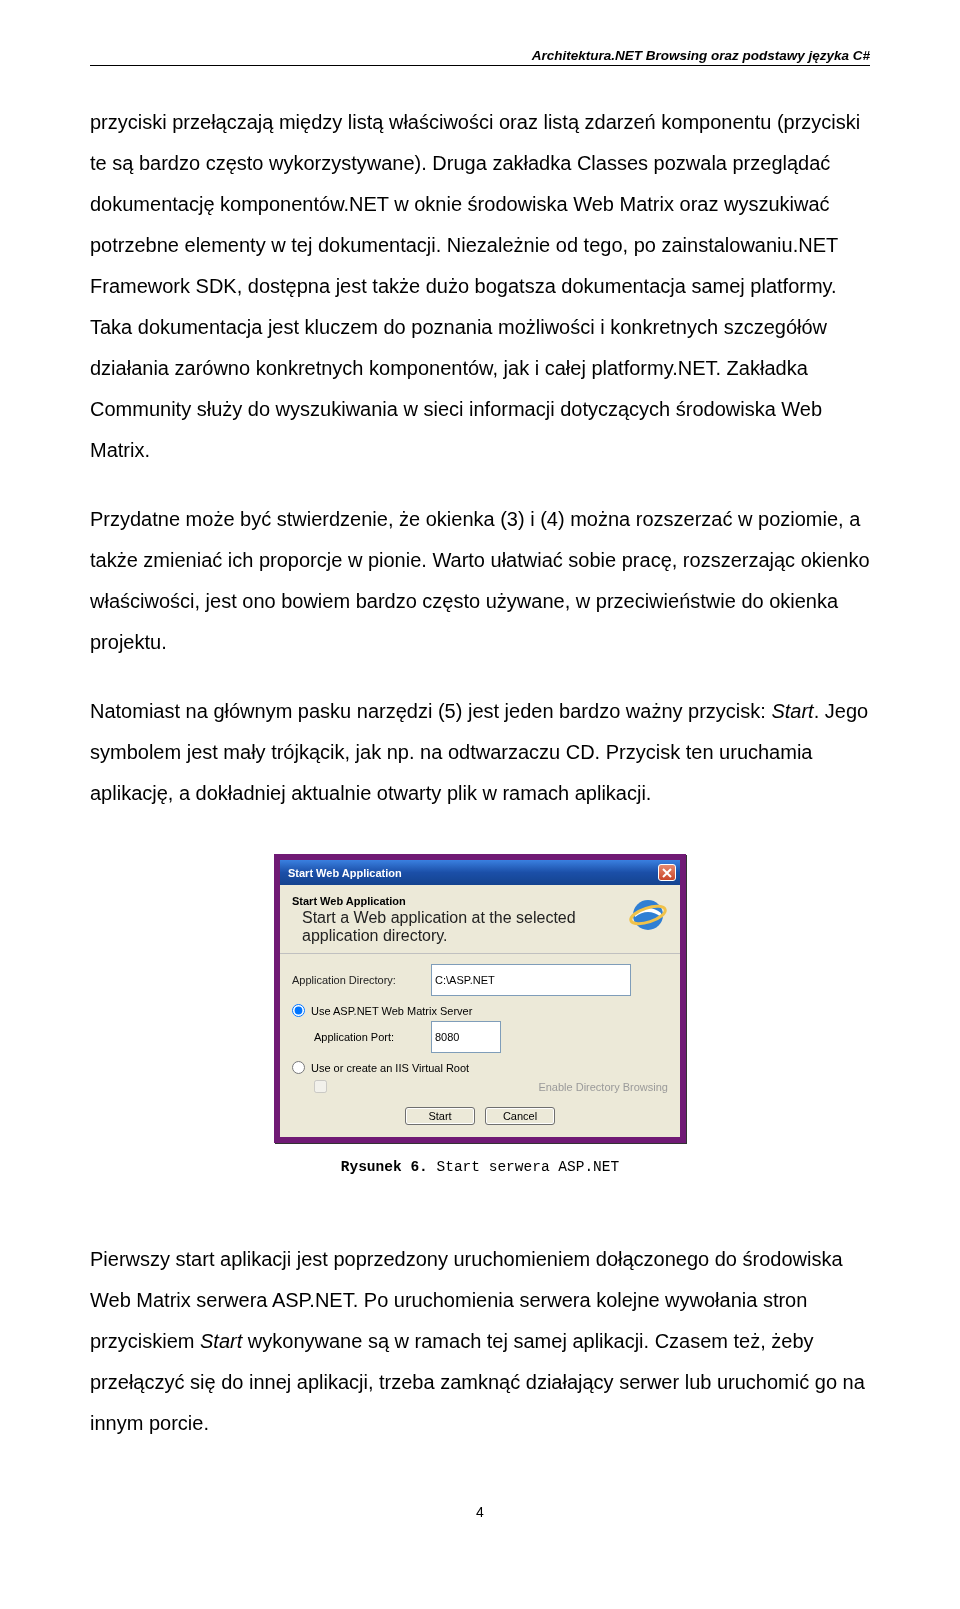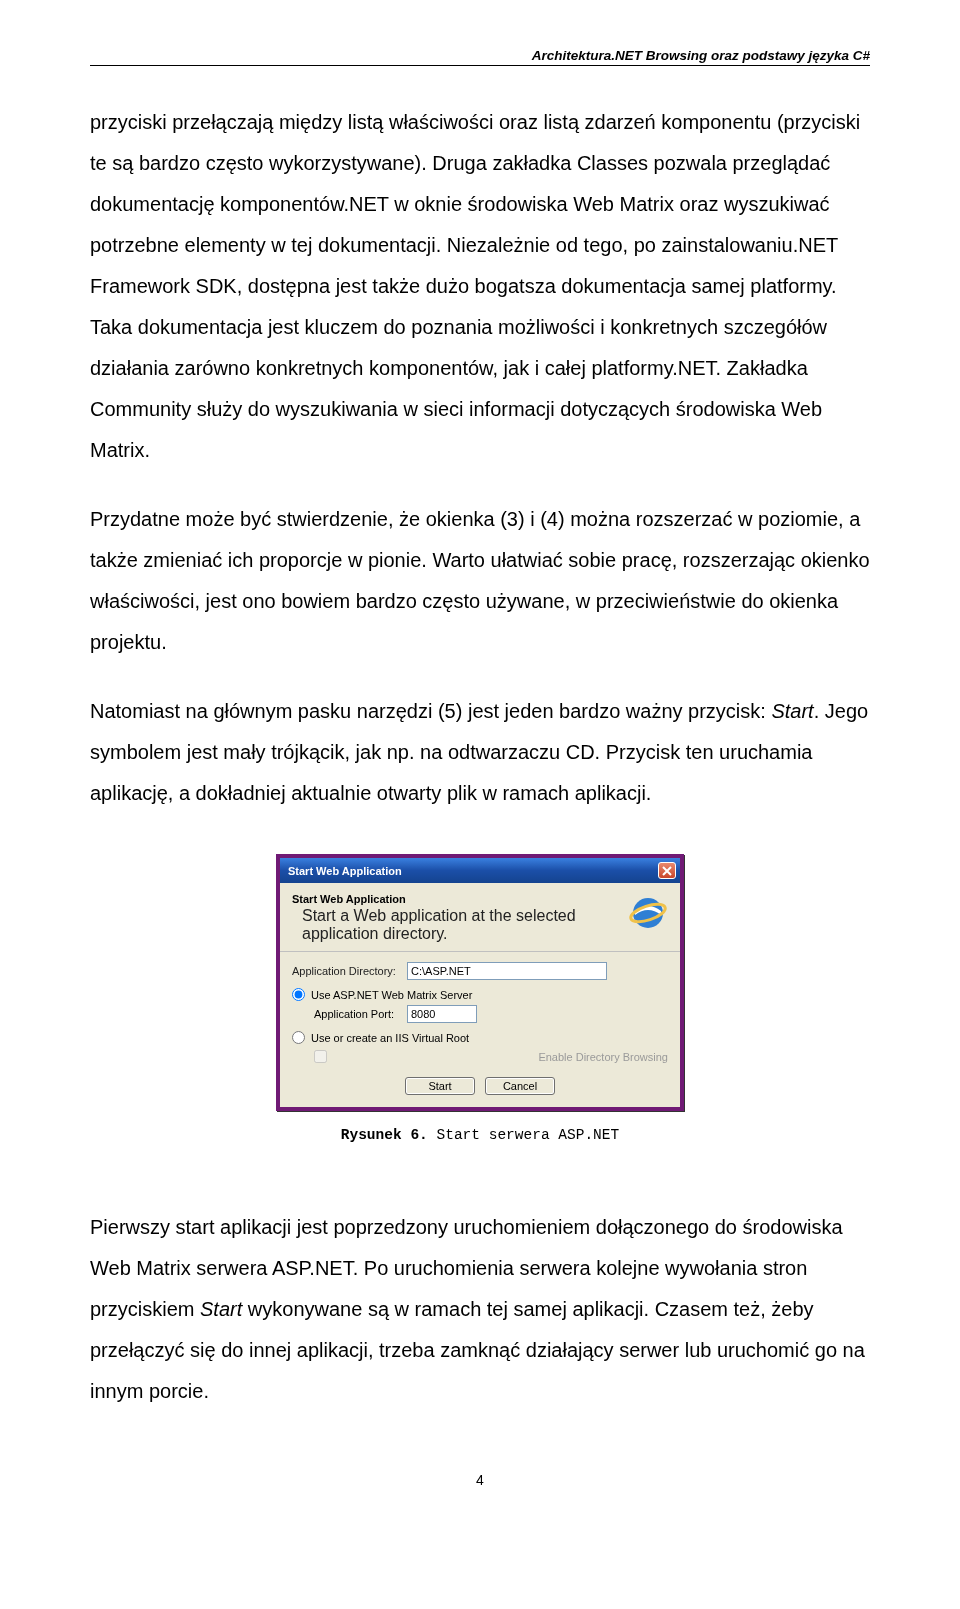--- a/index.html
+++ b/index.html
@@ -36,21 +36,21 @@
     display: flex;
     flex-direction: column;
     align-items: center;
     margin: 40px 0 20px 0;
   }
   .dialog {
     width: 400px;
     font-family: Tahoma, Arial, sans-serif;
     font-size: 11px;
     background: #ece9d8;
-    border: 4px solid #701a75;
+    border: 6px solid #701a75;
     box-shadow: 1px 1px 0 #333;
   }
   .titlebar {
     display: flex;
     align-items: center;
     justify-content: space-between;
     background: linear-gradient(to bottom, #3a80e0 0%, #1b4fa8 50%, #14438f 100%);
     color: #fff;
     padding: 4px 4px 4px 8px;
     font-weight: bold;
@@ -103,22 +103,23 @@
   .form-row label.indent {
     width: 115px;
     padding-left: 22px;
     box-sizing: border-box;
   }
   .textfield {
     background: #fff;
     border: 1px solid #7f9db9;
     padding: 1px 3px;
     font: inherit;
-    height: 18px;
-    box-sizing: border-box;
+    height: 32px;
+    box-sizing: border-box;
+    margin-left: 24px;
   }
   .textfield.w180 { width: 200px; }
   .textfield.w70  { width: 70px; }
   .textfield.w150 { width: 150px; }
   .radio-row, .check-row {
     display: flex;
     align-items: center;
     margin: 6px 0 4px 0;
   }
   .radio-row input, .check-row input { margin: 0 6px 0 0; }

